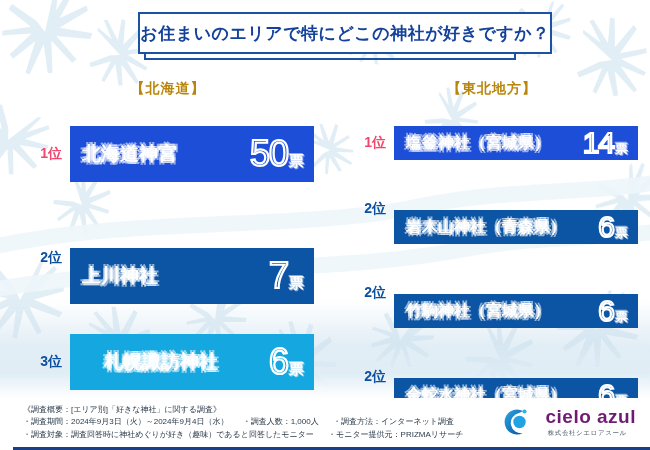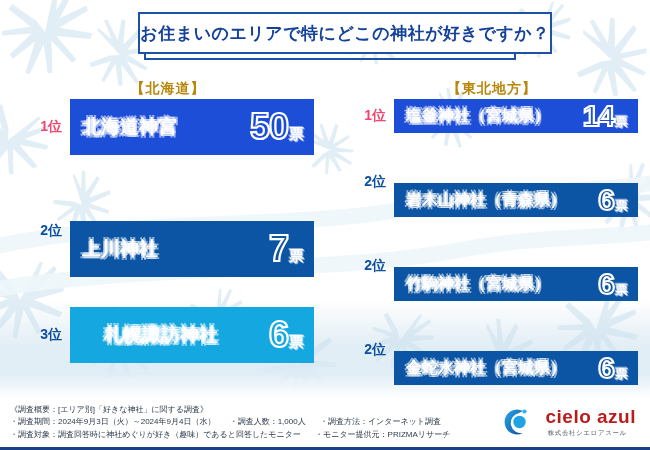--- a/index.html
+++ b/index.html
@@ -30,21 +30,21 @@
   .title-text{
     font-size:17px;font-weight:bold;color:#14429b;letter-spacing:.5px;white-space:nowrap;
   }
 
   
   .col{position:absolute;top:80px;}
   .col-left{left:22px;width:292px;}
   .col-right{left:346px;width:292px;}
   .region-head{
     text-align:center;font-size:14px;font-weight:bold;color:#b8860b;
-    letter-spacing:1px;margin-bottom:1px;
+    letter-spacing:1px;margin-bottom:28px;
   }
   .col-right .region-head{color:#b8860b;}
 
   .rows{position:relative;}
   .row{display:flex;align-items:center;}
   .col-left .row{margin-bottom:30px;}
   .col-right .row{margin-bottom:14px;}
   .rank{
     width:40px;flex:0 0 40px;text-align:right;padding-right:8px;
     font-size:14px;font-weight:bold;white-space:nowrap;
@@ -68,48 +68,48 @@
     -webkit-text-stroke:0px;
     text-shadow:
       -1.6px -1.6px 0 rgba(255,255,255,.55), 1.6px -1.6px 0 rgba(255,255,255,.55),
       -1.6px  1.6px 0 rgba(255,255,255,.55), 1.6px  1.6px 0 rgba(255,255,255,.55);
   }
   .col-left .shrine{font-size:19px;}
   .col-right .shrine{font-size:16px;}
 
   .votes{display:flex;align-items:baseline;white-space:nowrap;color:#ffffff;}
   .vnum{
-    font-weight:bold;line-height:1;
+    font-weight:normal;line-height:1;
     color:transparent;
     -webkit-text-stroke:2.2px #ffffff;
     letter-spacing:-1px;
   }
   .col-left .vnum{font-size:36px;}
   .col-right .vnum{font-size:30px;}
   .vunit{
     font-weight:bold;color:#ffffff;line-height:1;margin-left:1px;
     text-shadow:-1px -1px 0 rgba(255,255,255,.5),1px 1px 0 rgba(255,255,255,.5);
   }
   .col-left .vunit{font-size:15px;}
   .col-right .vunit{font-size:13px;}
 
   
   .footer{
-    position:absolute;left:0;right:0;bottom:0;height:52px;background:#ffffff;
+    position:absolute;left:13px;right:0;bottom:0;height:52px;background:#ffffff;
     border-bottom:3px solid #1b3f86;box-sizing:border-box;
   }
   .footnotes{position:absolute;left:10px;top:6px;color:#2b3a4a;font-size:8px;line-height:1.55;}
   .fn-line{white-space:nowrap;}
   .fn-seg{margin-right:12px;}
 
   
   .logo{position:absolute;right:14px;top:7px;display:flex;align-items:center;}
   .logo-mark{width:34px;height:34px;margin-right:7px;}
   .logo-text{display:flex;flex-direction:column;justify-content:center;}
-  .logo-name{font-size:19px;font-weight:bold;color:#b91c1c;letter-spacing:.5px;line-height:1;margin-left:7px;}
+  .logo-name{font-size:19px;font-weight:bold;color:#701a75;letter-spacing:.5px;line-height:1;margin-left:7px;}
   .logo-sub{font-size:6.5px;color:#55636f;letter-spacing:.6px;margin-top:3px;text-align:center;}
 </style>
 </head>
 <body>
 
 <div id="root">
 
   <div class="bg-leaves">
     <svg width="650" height="450" viewBox="0 0 650 450" xmlns="http://www.w3.org/2000/svg">
       <defs>

